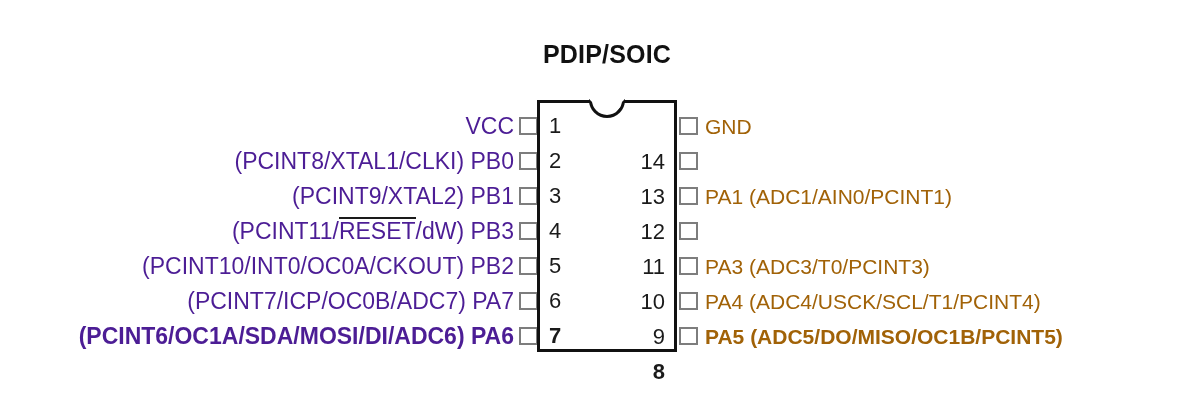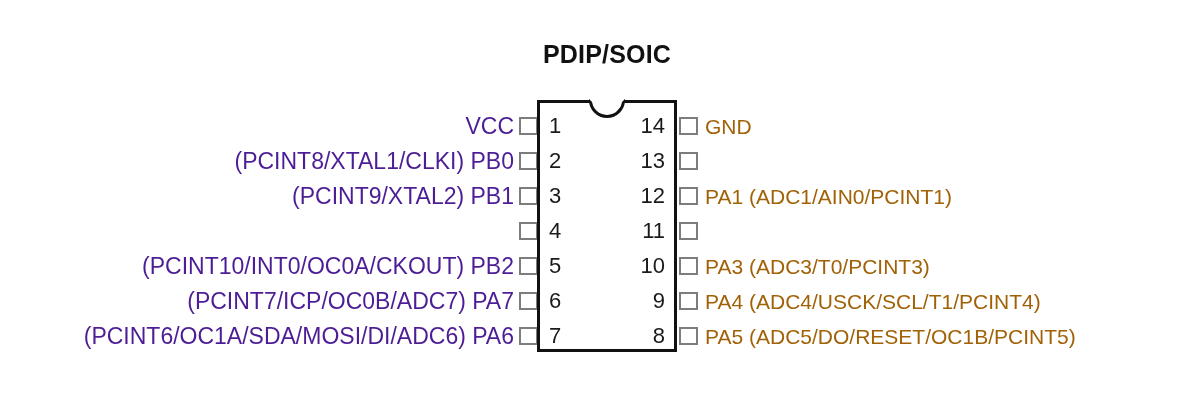--- a/index.html
+++ b/index.html
@@ -103,21 +103,21 @@
 
   
   .num {
     position: absolute;
     font-size: 22px;
     line-height: 1;
     color: #1a1a1a;
     z-index: 5;
   }
   .num-left  { left: 549px; text-align: left; }
-  .num-right { left: 617px; width: 48px; text-align: right; }
+  .num-right { left: 617px; width: 48px; text-align: right; margin-top: 36px; }
 
   
   .ovl {
     position: relative;
     display: inline-block;
   }
   .ovl::before {
     content: "";
     position: absolute;
     left: 0;
@@ -155,20 +155,21 @@
       </div>
       <div class="pin-row" style="top: 179px;">
         <div class="label-left">(PCINT9/XTAL2) PB1</div>
         <div class="lead lead-left" style="top: 8px;"></div>
         <div class="lead lead-right" style="top: 8px;"></div>
         <div class="num num-left" style="top: 6px;">3</div>
         <div class="num num-right" style="top: 6px;">12</div>
         <div class="label-right">PA1 (ADC1/AIN0/PCINT1)</div>
       </div>
       <div class="pin-row" style="top: 214px;">
+        <div class="label-left">(PCINT11/<span class="ovl">RESET</span>/dW) PB3</div>
         <div class="lead lead-left" style="top: 8px;"></div>
         <div class="lead lead-right" style="top: 8px;"></div>
         <div class="num num-left" style="top: 6px;">4</div>
         <div class="num num-right" style="top: 6px;">11</div>
       </div>
       <div class="pin-row" style="top: 249px;">
         <div class="label-left">(PCINT10/INT0/OC0A/CKOUT) PB2</div>
         <div class="lead lead-left" style="top: 8px;"></div>
         <div class="lead lead-right" style="top: 8px;"></div>
         <div class="num num-left" style="top: 6px;">5</div>
@@ -176,23 +177,23 @@
         <div class="label-right">PA3 (ADC3/T0/PCINT3)</div>
       </div>
       <div class="pin-row" style="top: 284px;">
         <div class="label-left">(PCINT7/ICP/OC0B/ADC7) PA7</div>
         <div class="lead lead-left" style="top: 8px;"></div>
         <div class="lead lead-right" style="top: 8px;"></div>
         <div class="num num-left" style="top: 6px;">6</div>
         <div class="num num-right" style="top: 6px;">9</div>
         <div class="label-right">PA4 (ADC4/USCK/SCL/T1/PCINT4)</div>
       </div>
-      <div class="pin-row" style="top: 319px;">
+      <div class="pin-row" style="top: 319px; font-weight: bold;">
         <div class="label-left">(PCINT6/OC1A/SDA/MOSI/DI/ADC6) PA6</div>
         <div class="lead lead-left" style="top: 8px;"></div>
         <div class="lead lead-right" style="top: 8px;"></div>
         <div class="num num-left" style="top: 6px;">7</div>
         <div class="num num-right" style="top: 6px;">8</div>
-        <div class="label-right">PA5 (ADC5/DO/RESET/OC1B/PCINT5)</div>
+        <div class="label-right">PA5 (ADC5/DO/MISO/OC1B/PCINT5)</div>
       </div>
     </div>
 
 </div>
 
 </body></html>

